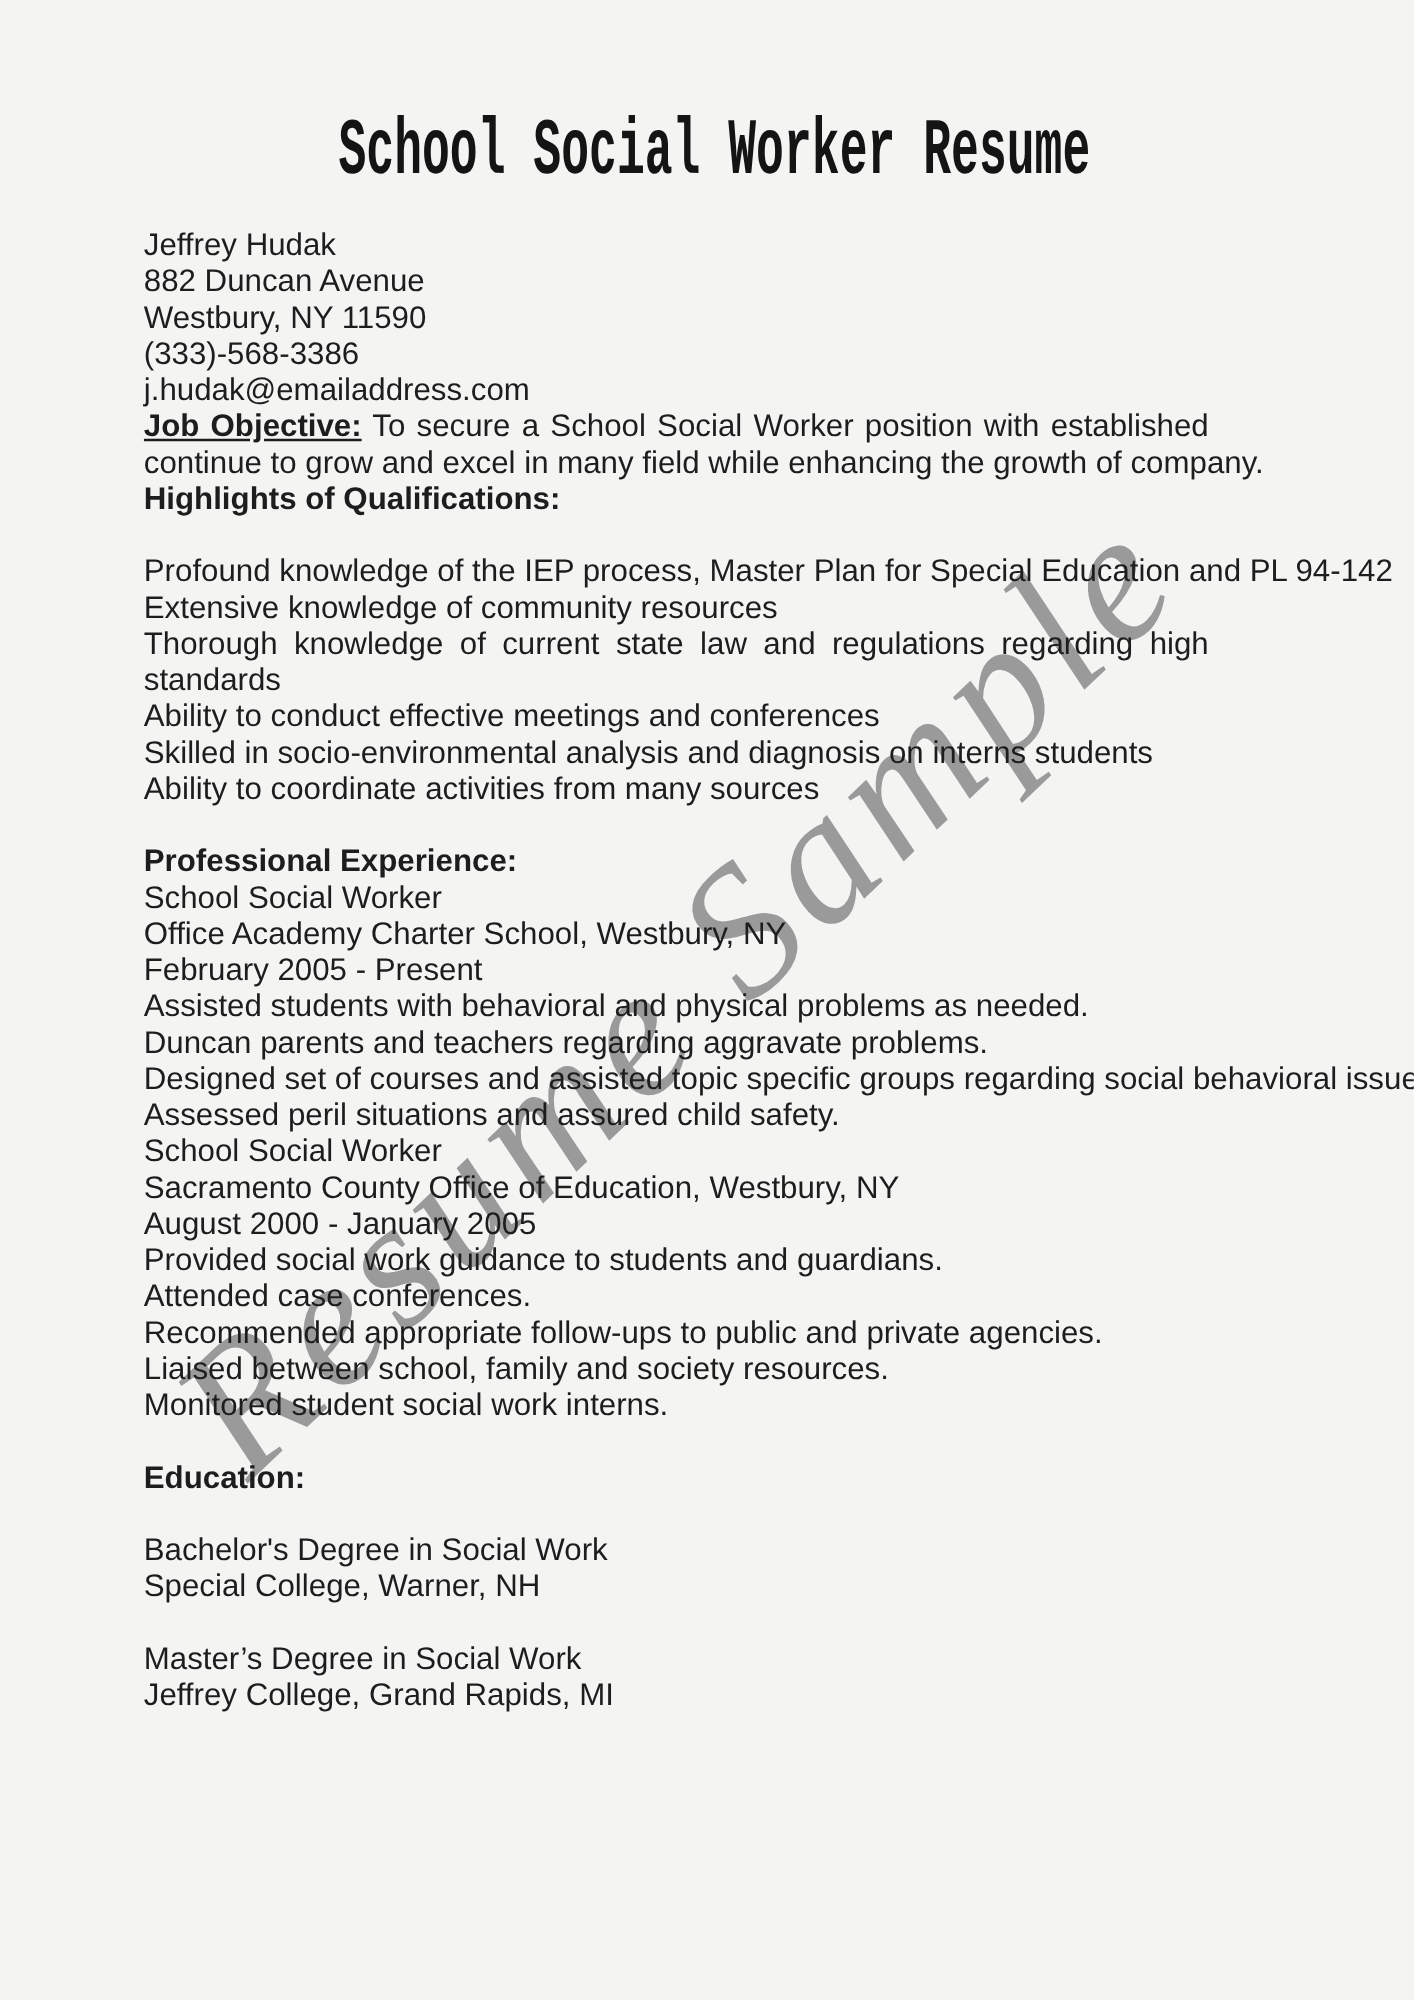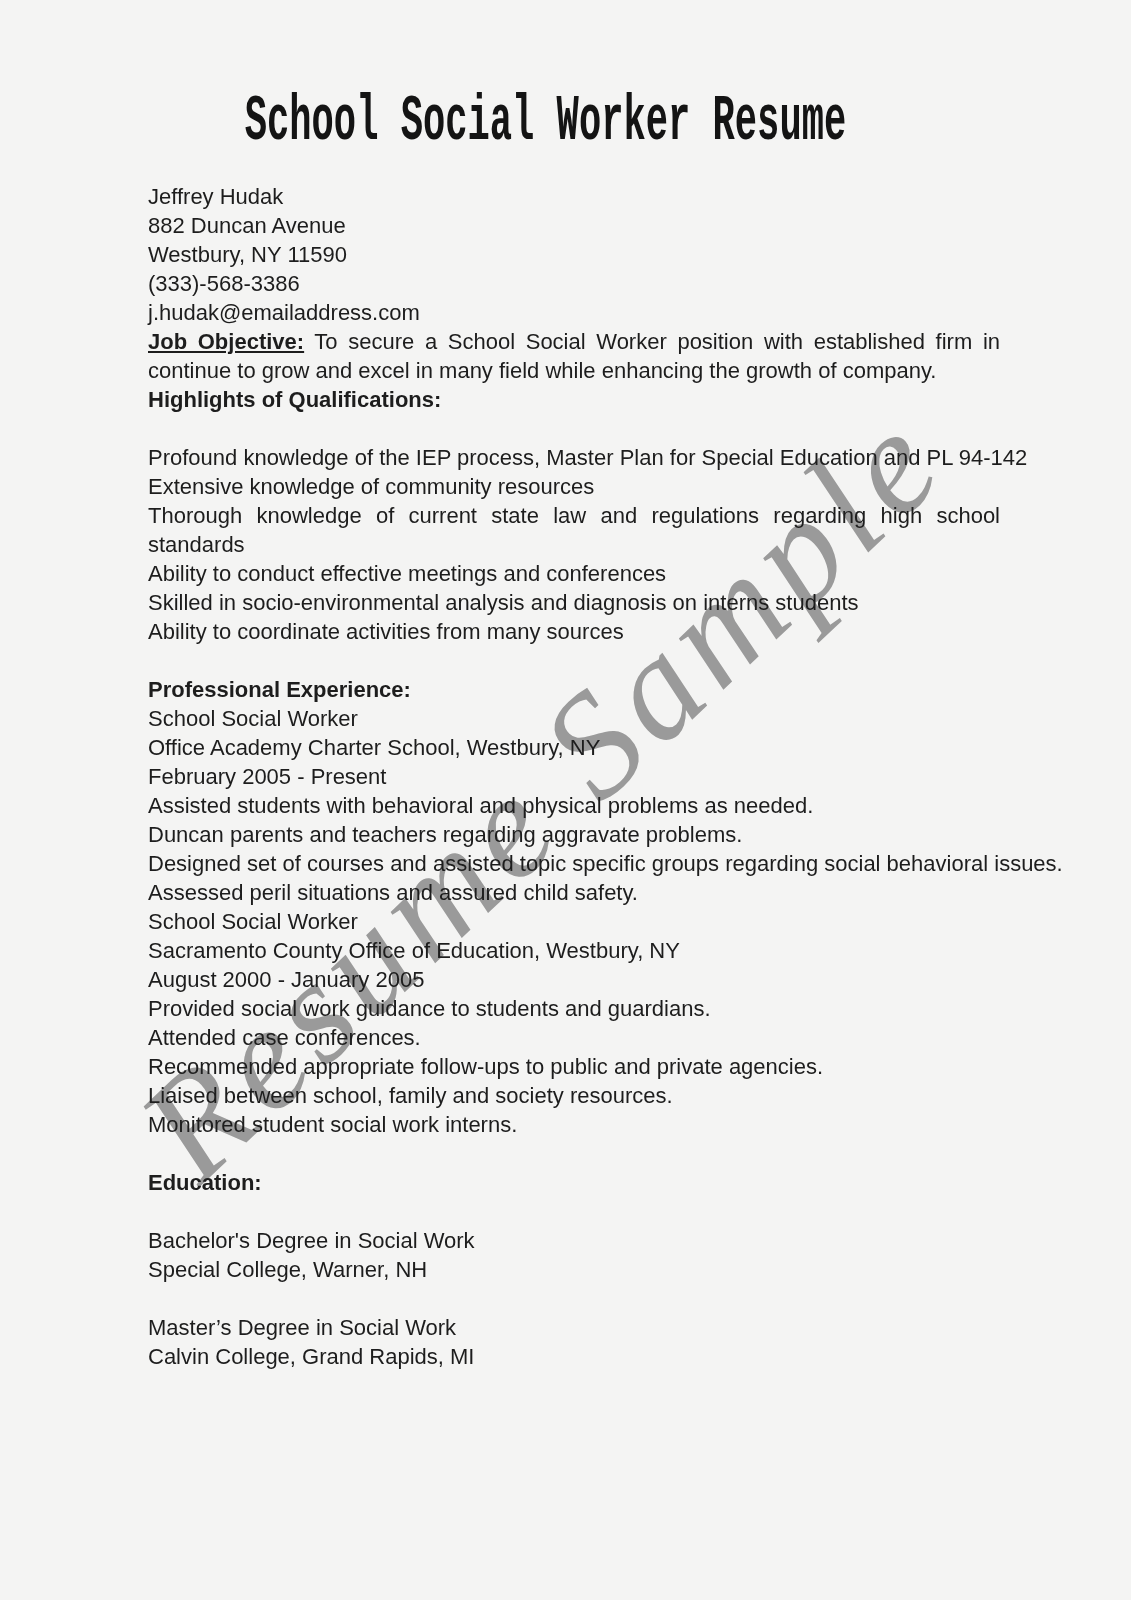--- a/index.html
+++ b/index.html
@@ -33,43 +33,42 @@
     white-space: nowrap;
     z-index: 0;
     user-select: none;
   }
   
   .title-wrap {
     position: absolute;
     left: 0;
     top: 90px;
     width: 1090px;
-    text-align: center;
+    text-align: right;
     z-index: 1;
   }
   .title {
     display: inline-block;
     font-family: "Liberation Mono", monospace;
     font-weight: 700;
     font-size: 64px;
     line-height: 64px;
     color: #141414;
     white-space: nowrap;
     transform: scaleX(0.58);
     transform-origin: 50% 50%;
   }
   
   .resume-body {
     position: absolute;
     left: 115px;
     top: 182px;
     width: 852px;
     z-index: 1;
-    font-size: 22px;
-    margin-left: 33px;
+    font-size: 25px;
   }
   .line {
     height: 29px;
     line-height: 29px;
     white-space: nowrap;
   }
   .line.j {
     white-space: normal;
     text-align: justify;
     text-align-last: justify;
@@ -120,15 +119,15 @@
       <div class="line">Recommended appropriate follow-ups to public and private agencies.</div>
       <div class="line">Liaised between school, family and society resources.</div>
       <div class="line">Monitored student social work interns.</div>
       <div class="line"></div>
       <div class="line hd">Education:</div>
       <div class="line"></div>
       <div class="line">Bachelor's Degree in Social Work</div>
       <div class="line">Special College, Warner, NH</div>
       <div class="line"></div>
       <div class="line">Master’s Degree in Social Work</div>
-      <div class="line">Calvin College, Grand Rapids, MI</div>
+      <div class="line">Jeffrey College, Grand Rapids, MI</div>
     </div>
 </div>
 
 </body></html>

